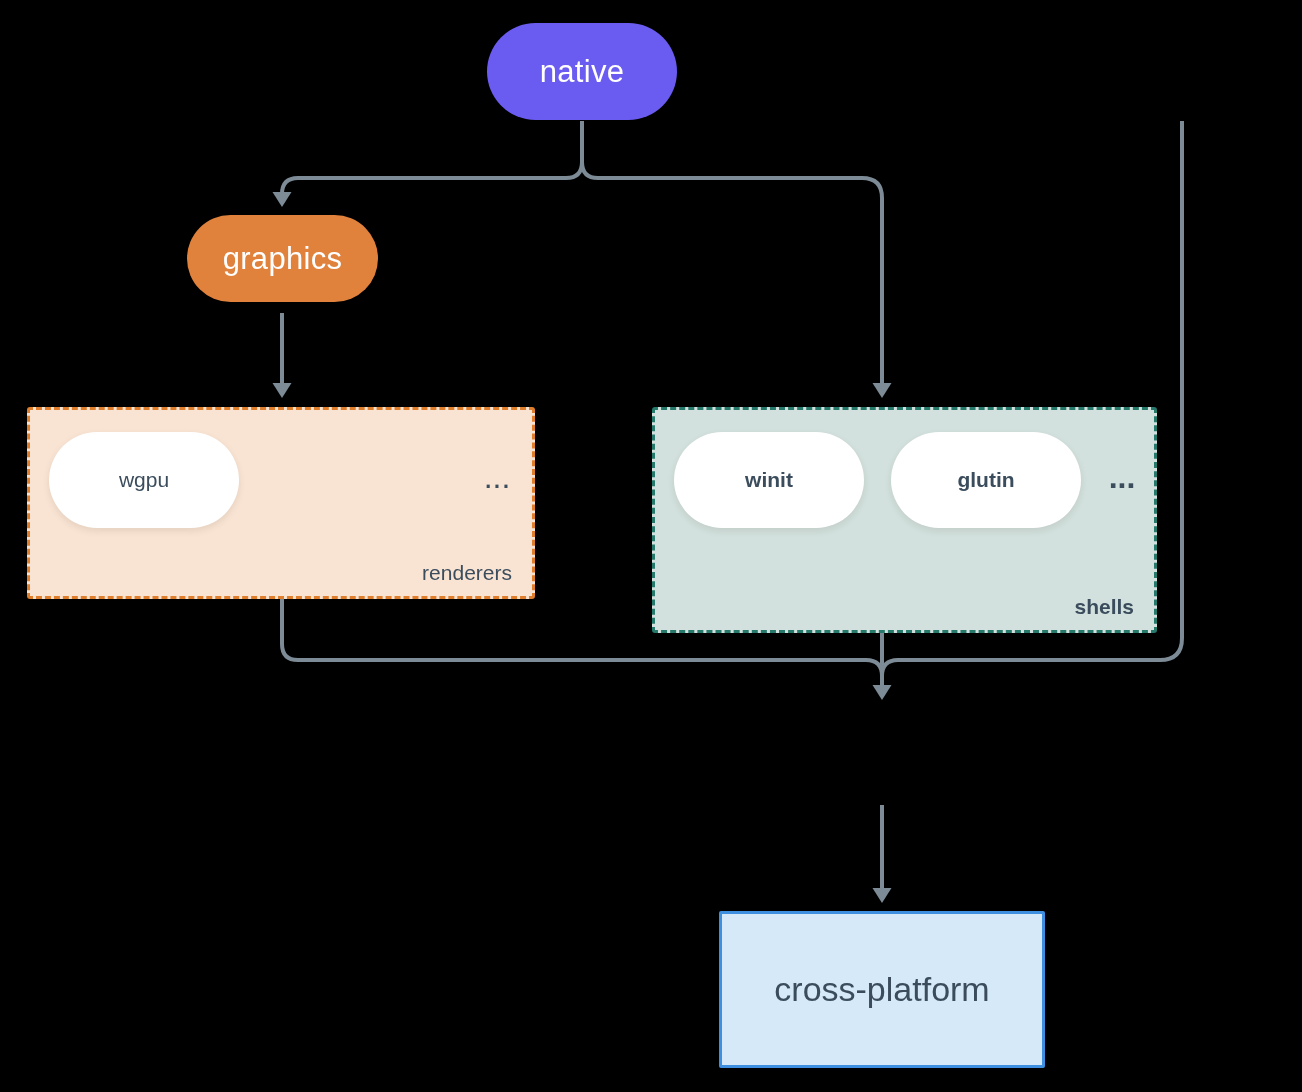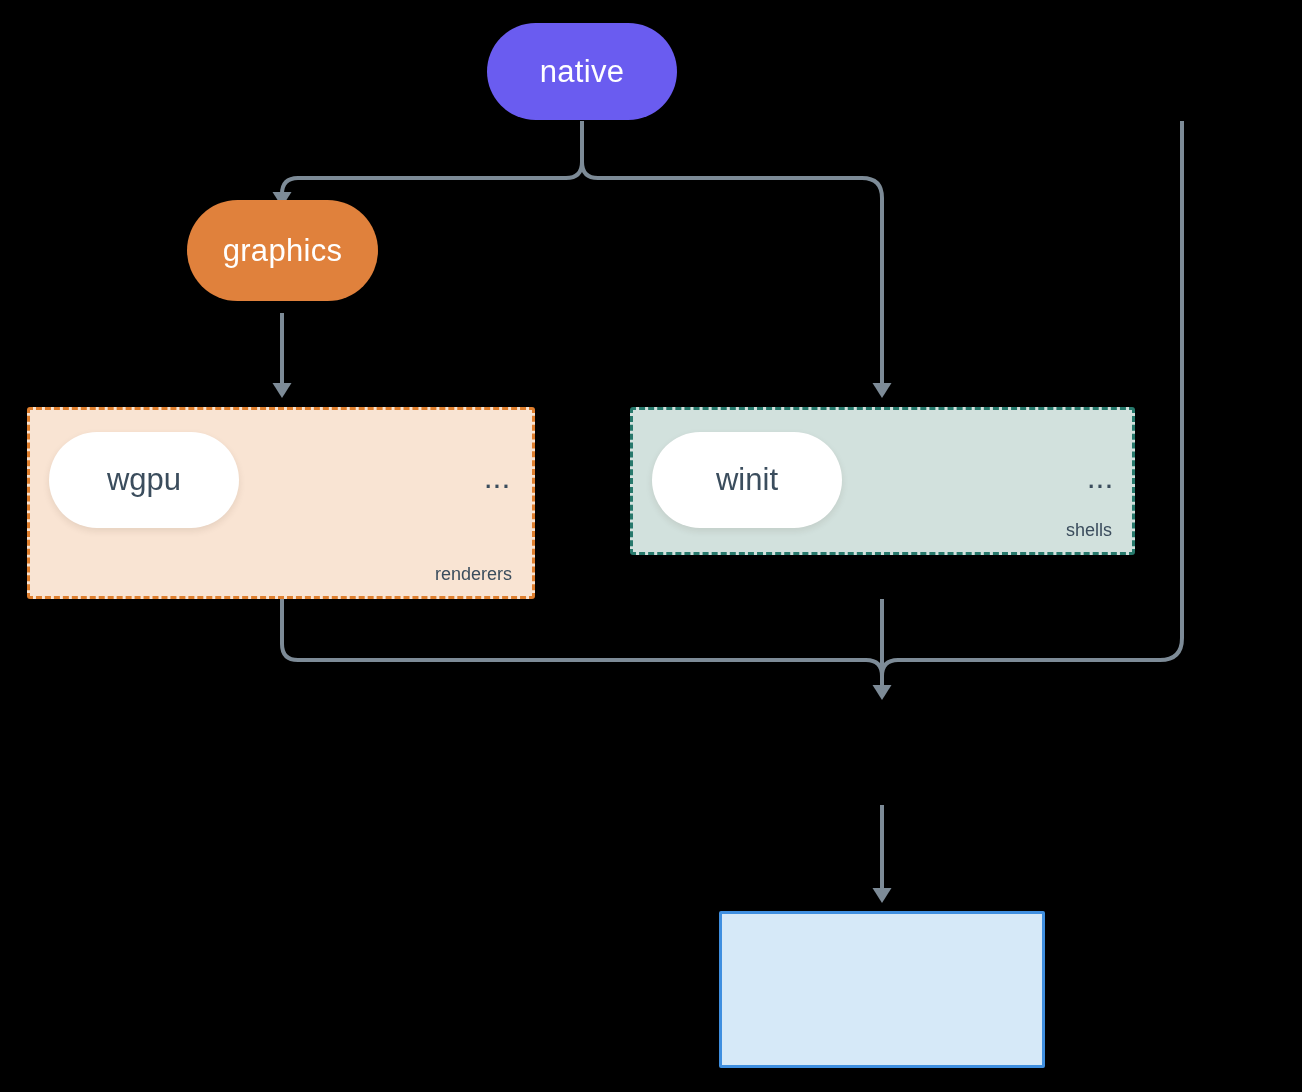--- a/index.html
+++ b/index.html
@@ -20,49 +20,50 @@
     box-sizing: border-box;
     display: flex;
     align-items: center;
     justify-content: center;
     border-radius: 999px;
     font-size: 31px;
     letter-spacing: 0.3px;
   }
   .pill-native  { left: 487px; top: 23px;  width: 190px; height: 97px; background: var(--native-fill, #6a5cf0);  color: var(--node-text-light, #fff); }
   .pill-web     { left: 1087px; top: 23px; width: 191px; height: 97px; background: var(--web-fill, #6a5cf0);     color: var(--node-text-light, #fff); }
-  .pill-graphics{ left: 187px; top: 200px; width: 191px; height: 101px; background: var(--graphics-fill, #e0813c); color: var(--node-text-light, #fff); }
+  .pill-graphics{ left: 187px; top: 215px; width: 191px; height: 87px; background: var(--graphics-fill, #e0813c); color: var(--node-text-light, #fff); }
   .pill-iced    { left: 785px; top: 707px; width: 193px; height: 98px; background: var(--iced-fill, #2b86d9);    color: var(--node-text-light, #fff); }
 
   .group {
     position: absolute;
     box-sizing: border-box;
     border: 3px dashed;
     border-radius: 3px;
   }
   .group-renderers {
     left: 27px; top: 407px; width: 508px; height: 192px;
     background: var(--renderers-bg, #f9e4d3);
     border-color: var(--renderers-border, #df7f2e);
   }
   .group-shells {
-    left: 630px; top: 407px; width: 505px; height: 148px;
+    left: 652px; top: 407px; width: 505px; height: 226px;
     background: var(--shells-bg, #d2e1dd);
     border-color: var(--shells-border, #27796c);
+    font-weight: bold;
   }
   .white-pill {
     position: absolute;
     top: 22px;
     width: 190px; height: 96px;
     background: var(--pill-bg, #ffffff);
     border-radius: 999px;
     display: flex;
     align-items: center;
     justify-content: center;
-    font-size: 31px;
+    font-size: 21px;
     color: var(--node-text-dark, #3b4d5d);
     box-shadow: 0 3px 7px rgba(60, 40, 20, 0.10);
     text-align: right;
   }
   .wp-1 { left: 19px; }
   .wp-2 { left: 236px; }
   .ellipsis {
     position: absolute;
     top: 22px;
     left: 444px;
@@ -70,21 +71,21 @@
     height: 96px;
     line-height: 90px;
     text-align: center;
     font-size: 32px;
     color: var(--node-text-dark, #3b4d5d);
   }
   .caption {
     position: absolute;
     right: 20px;
     bottom: 11px;
-    font-size: 18px;
+    font-size: 21px;
     color: var(--node-text-dark, #3b4d5d);
   }
 
   .app-box {
     position: absolute;
     box-sizing: border-box;
     left: 719px; top: 911px; width: 326px; height: 157px;
     background: var(--app-bg, #d6e9f8);
     border: 3px solid var(--app-border, #3f8fe0);
     border-radius: 2px;
@@ -138,21 +139,25 @@
       <span>wgpu</span>
     </div>
     <div class="ellipsis">...</div>
     <div class="caption">renderers</div>
   </div>
 
   <div class="group group-shells">
     <div class="white-pill wp-1">
       <span>winit</span>
     </div>
+    <div class="white-pill wp-2">
+      <span>glutin</span>
+    </div>
     <div class="ellipsis">...</div>
     <div class="caption">shells</div>
   </div>
 
 
   <div class="app-box">
+    <div>cross-platform</div>
   </div>
 
 </div>
 
 </body></html>

